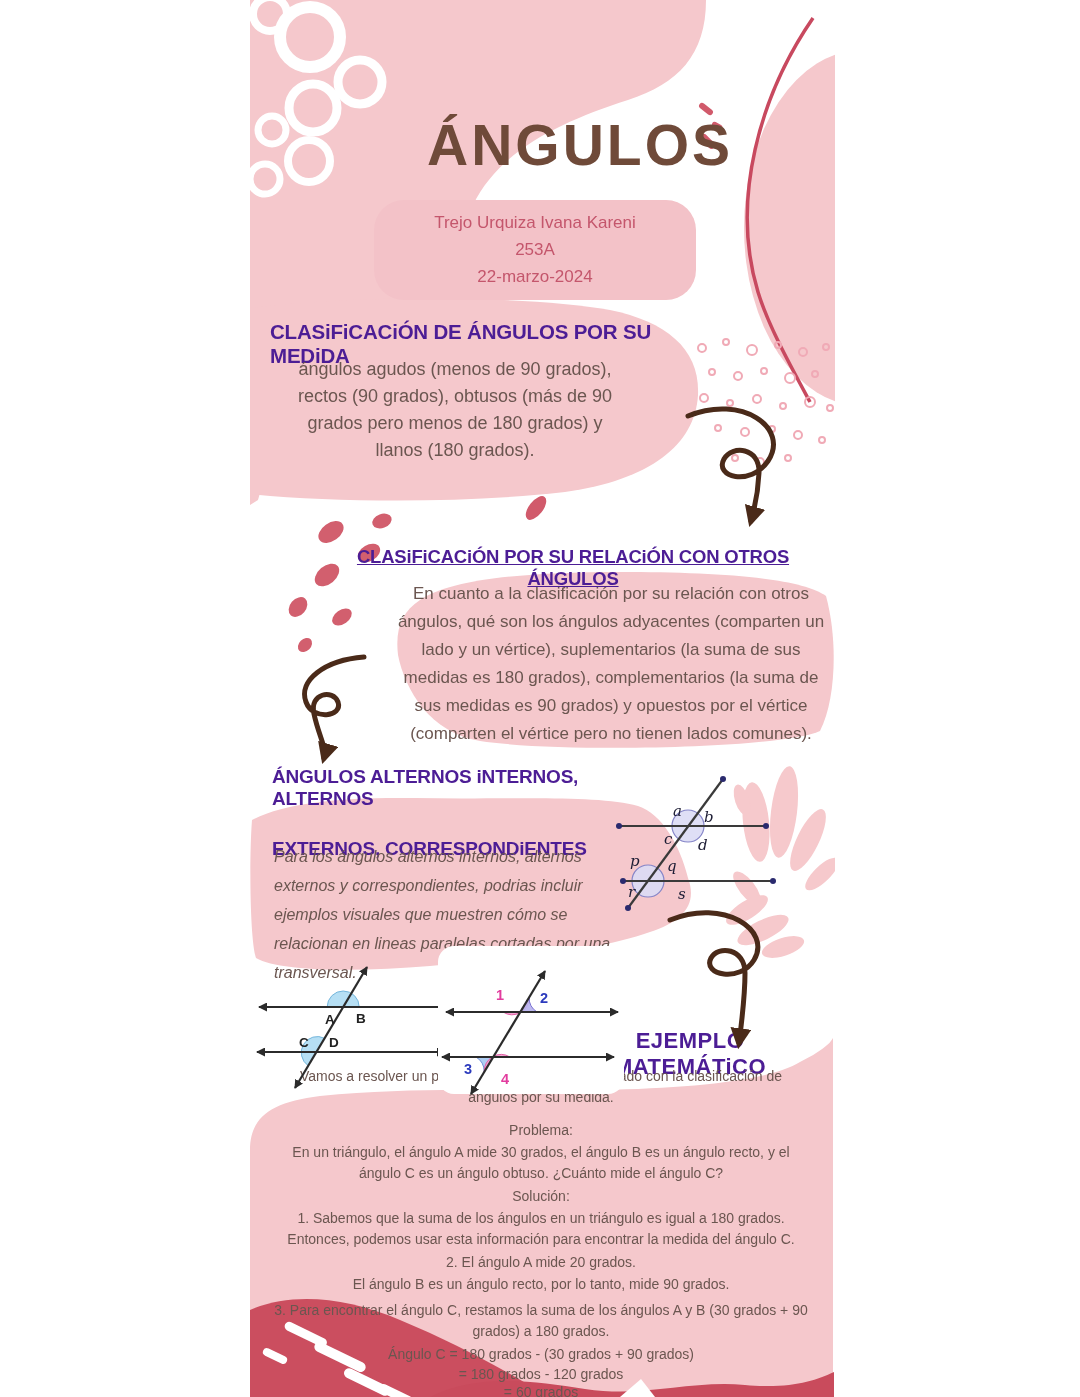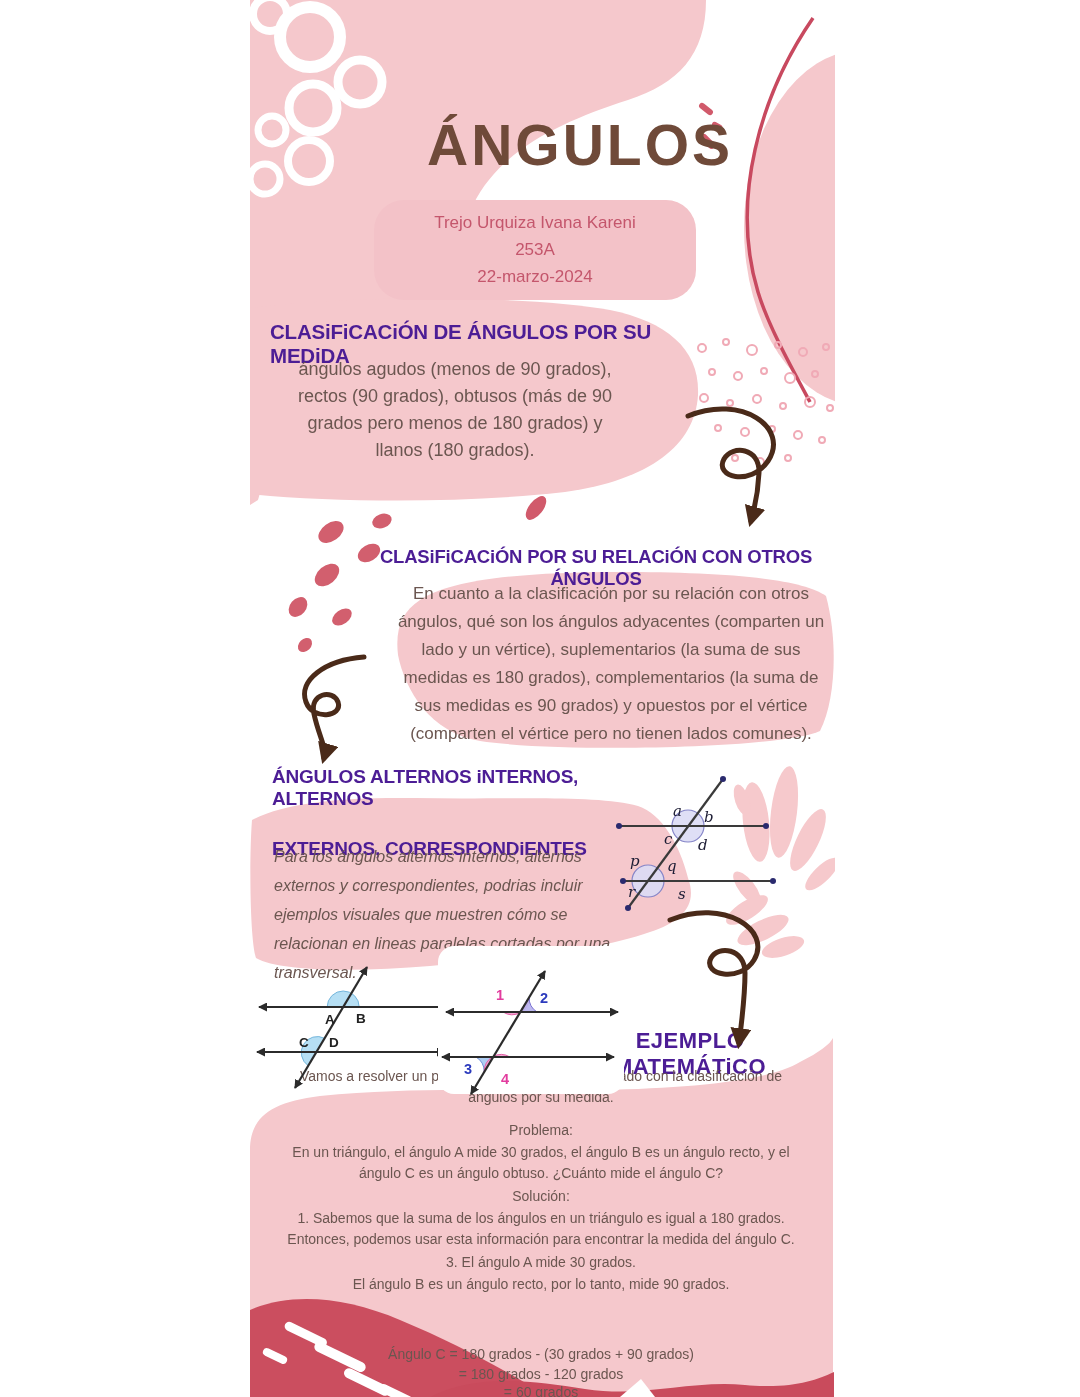--- a/index.html
+++ b/index.html
@@ -164,36 +164,37 @@
 
   <div class="abs card" style="left:374px;top:200px;width:322px;">
     <div>Trejo Urquiza Ivana Kareni</div>
     <div>253A</div>
     <div>22-marzo-2024</div>
   </div>
 
   <div class="abs h s1h" style="left:270px;top:320px;width:460px;">CLASiFiCACiÓN DE ÁNGULOS POR SU MEDiDA</div>
   <div class="abs bt s1b" style="left:284px;top:356px;width:342px;text-align:center;">ángulos agudos (menos de 90 grados), rectos (90 grados), obtusos (más de 90 grados pero menos de 180 grados) y llanos (180 grados).</div>
 
-  <div class="abs h s2h" style="left:355px;top:546px;width:482px;">CLASiFiCACiÓN POR SU RELACiÓN CON OTROS ÁNGULOS</div>
+  <div class="abs h s2h" style="left:332px;top:546px;width:482px;text-decoration:underline;">CLASiFiCACiÓN POR SU RELACiÓN CON OTROS ÁNGULOS</div>
   <div class="abs bt s2b" style="left:390px;top:580px;width:442px;">En cuanto a la clasificación por su relación con otros ángulos, qué son los ángulos adyacentes (comparten un lado y un vértice), suplementarios (la suma de sus medidas es 180 grados), complementarios (la suma de sus medidas es 90 grados) y opuestos por el vértice (comparten el vértice pero no tienen lados comunes).</div>
 
   <div class="abs h s3h" style="left:272px;top:766px;width:400px;">ÁNGULOS ALTERNOS iNTERNOS, ALTERNOS</div>
   <div class="abs h s3h" style="left:272px;top:838px;width:400px;">EXTERNOS, CORRESPONDiENTES</div>
   <div class="abs bt s3b" style="left:274px;top:842px;width:362px;">Para los ángulos alternos internos, alternos externos y correspondientes, podrias incluir ejemplos visuales que muestren cómo se relacionan en lineas paralelas cortadas por una transversal.</div>
 
   <div class="abs h exh" style="left:568px;top:1028px;width:244px;">EJEMPLO MATEMÁTiCO</div>
 
   <div class="abs bt small" style="left:280px;top:1066px;width:522px;">Vamos a resolver un problema matemático relacionado con la clasificación de ángulos por su medida.</div>
   <div class="abs bt small" style="left:280px;top:1120px;width:522px;">Problema:</div>
   <div class="abs bt small" style="left:278px;top:1142px;width:526px;">En un triángulo, el ángulo A mide 30 grados, el ángulo B es un ángulo recto, y el ángulo C es un ángulo obtuso. ¿Cuánto mide el ángulo C?</div>
   <div class="abs bt small" style="left:280px;top:1186px;width:522px;">Solución:</div>
   <div class="abs bt small" style="left:270px;top:1208px;width:542px;">1. Sabemos que la suma de los ángulos en un triángulo es igual a 180 grados. Entonces, podemos usar esta información para encontrar la medida del ángulo C.</div>
-  <div class="abs bt small" style="left:280px;top:1252px;width:522px;">3. El ángulo A mide 30 grados.</div>
+  <div class="abs bt small" style="left:280px;top:1252px;width:522px;">2. El ángulo A mide 20 grados.</div>
   <div class="abs bt small" style="left:280px;top:1274px;width:522px;">El ángulo B es un ángulo recto, por lo tanto, mide 90 grados.</div>
+  <div class="abs bt small" style="left:268px;top:1300px;width:546px;">3. Para encontrar el ángulo C, restamos la suma de los ángulos A y B (30 grados + 90 grados) a 180 grados.</div>
   <div class="abs bt small" style="left:280px;top:1344px;width:522px;">Ángulo C = 180 grados - (30 grados + 90 grados)</div>
   <div class="abs bt small" style="left:280px;top:1364px;width:522px;">= 180 grados - 120 grados</div>
   <div class="abs bt small" style="left:280px;top:1382px;width:522px;">= 60 grados</div>
 
   <svg class="layer" viewBox="0 0 1080 1397">
     <defs>
       <marker id="ah" viewBox="0 0 10 10" refX="7" refY="5" markerWidth="4.2" markerHeight="4.2" orient="auto">
         <path d="M0,0 L10,5 L0,10 Z" fill="#4a2a19"></path>
       </marker>
       <marker id="bh" viewBox="0 0 9 9" refX="8" refY="4.5" markerWidth="9" markerHeight="9" markerUnits="userSpaceOnUse" orient="auto-start-reverse">

